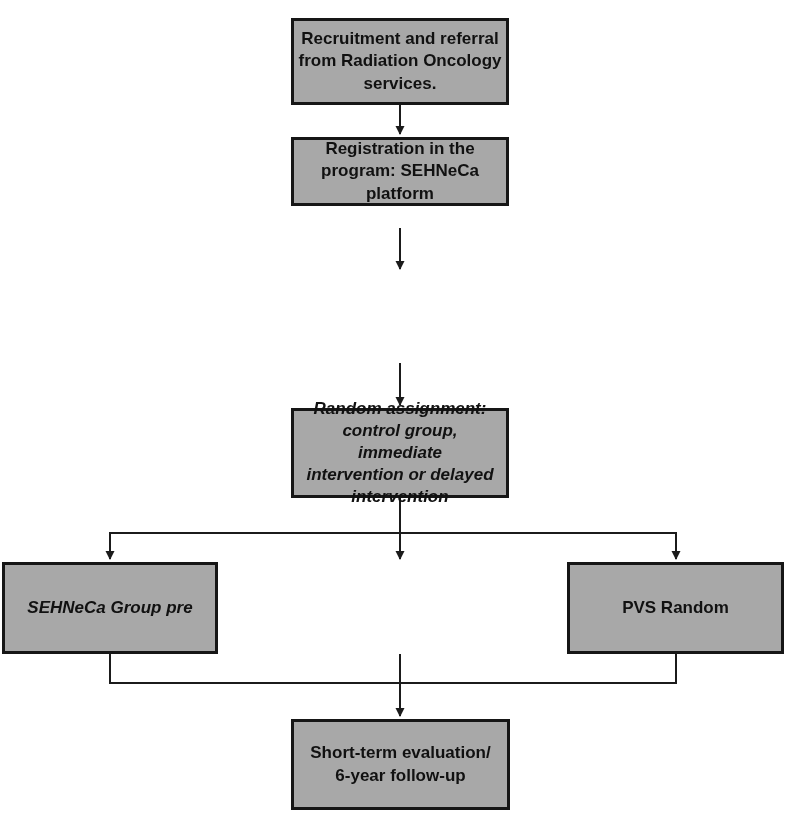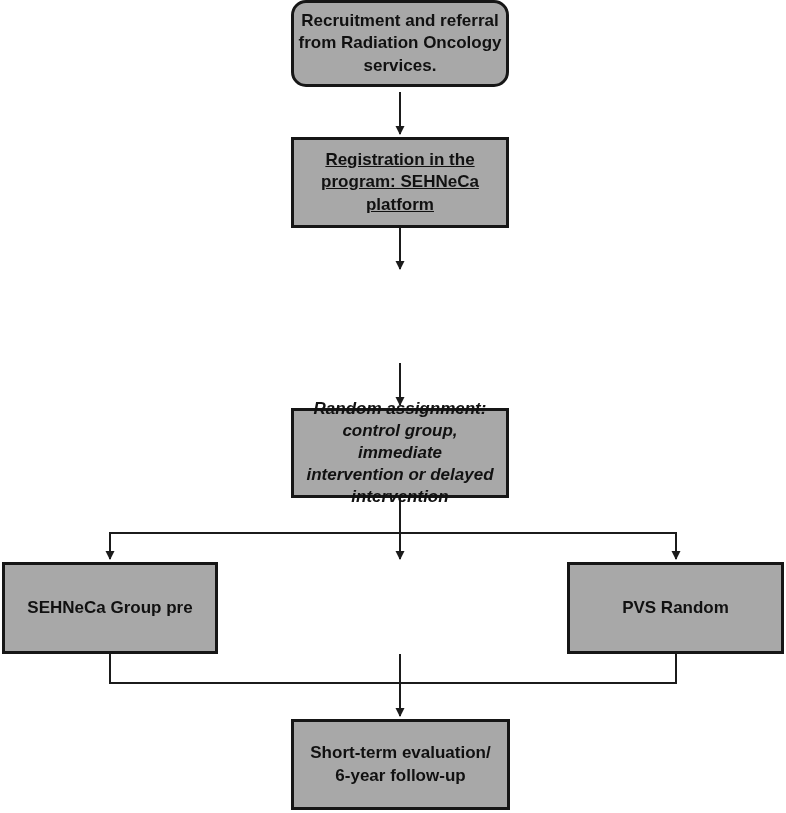--- a/index.html
+++ b/index.html
@@ -47,35 +47,35 @@
       <path d="M110,532 V559" marker-end="url(#ah)"></path>
       <path d="M400,532 V559" marker-end="url(#ah)"></path>
       <path d="M676,532 V559" marker-end="url(#ah)"></path>
       <path d="M110,654 V684"></path>
       <path d="M676,654 V684"></path>
       <path d="M110,683 H676"></path>
       <path d="M400,654 V716" marker-end="url(#ah)"></path>
     </g>
   </svg>
 
-  <div class="node" style="left:291px;top:0;width:218px;height:87px;border-radius:15px;">Recruitment and referral
+  <div class="node" style="left:291px;top:18px;width:218px;height:87px;">Recruitment and referral
 from Radiation Oncology
 services.</div>
 
-  <div class="node" style="left:291px;top:137px;width:218px;height:91px;text-decoration:underline;">Registration in the
+  <div class="node" style="left:291px;top:137px;width:218px;height:69px;">Registration in the
 program: SEHNeCa
 platform</div>
 
 
   <div class="node" style="left:291px;top:408px;width:218px;height:90px;font-style:italic;">Random assignment:
 control group, immediate
 intervention or delayed
 intervention</div>
 
-  <div class="node" style="left:2px;top:562px;width:216px;height:92px;">SEHNeCa Group pre</div>
+  <div class="node" style="left:2px;top:562px;width:216px;height:92px;font-style:italic;">SEHNeCa Group pre</div>
 
 
   <div class="node" style="left:567px;top:562px;width:217px;height:92px;">PVS Random</div>
 
   <div class="node" style="left:291px;top:719px;width:219px;height:91px;">Short-term evaluation/
 6-year follow-up</div>
 
 </div>
 
 </body></html>

